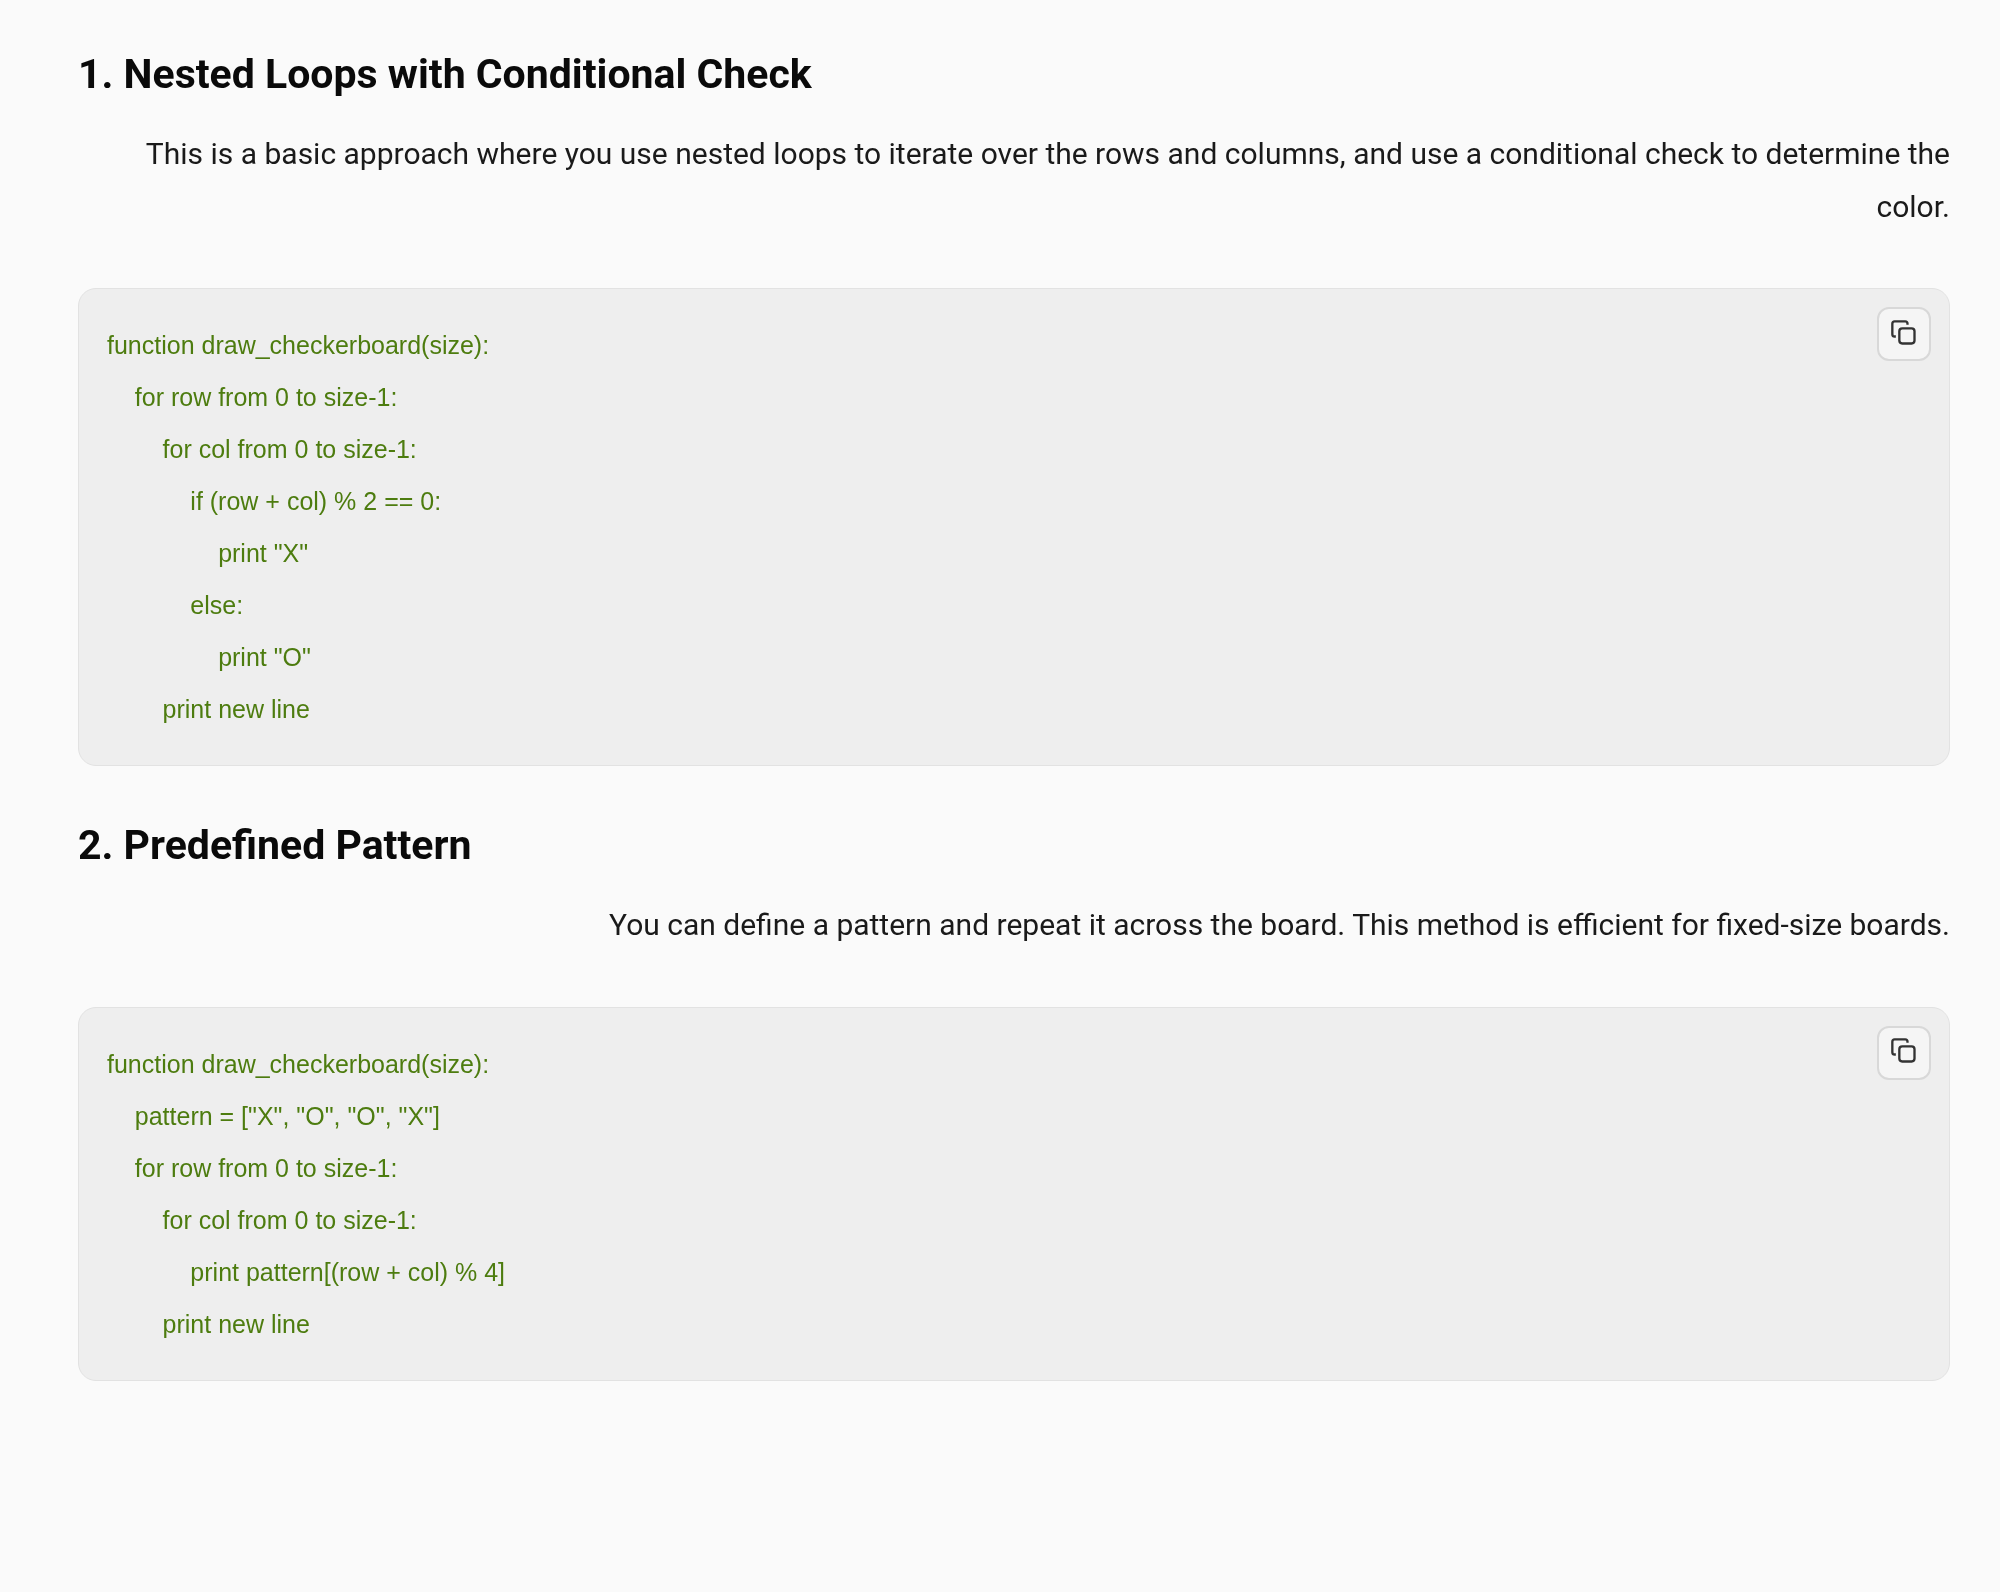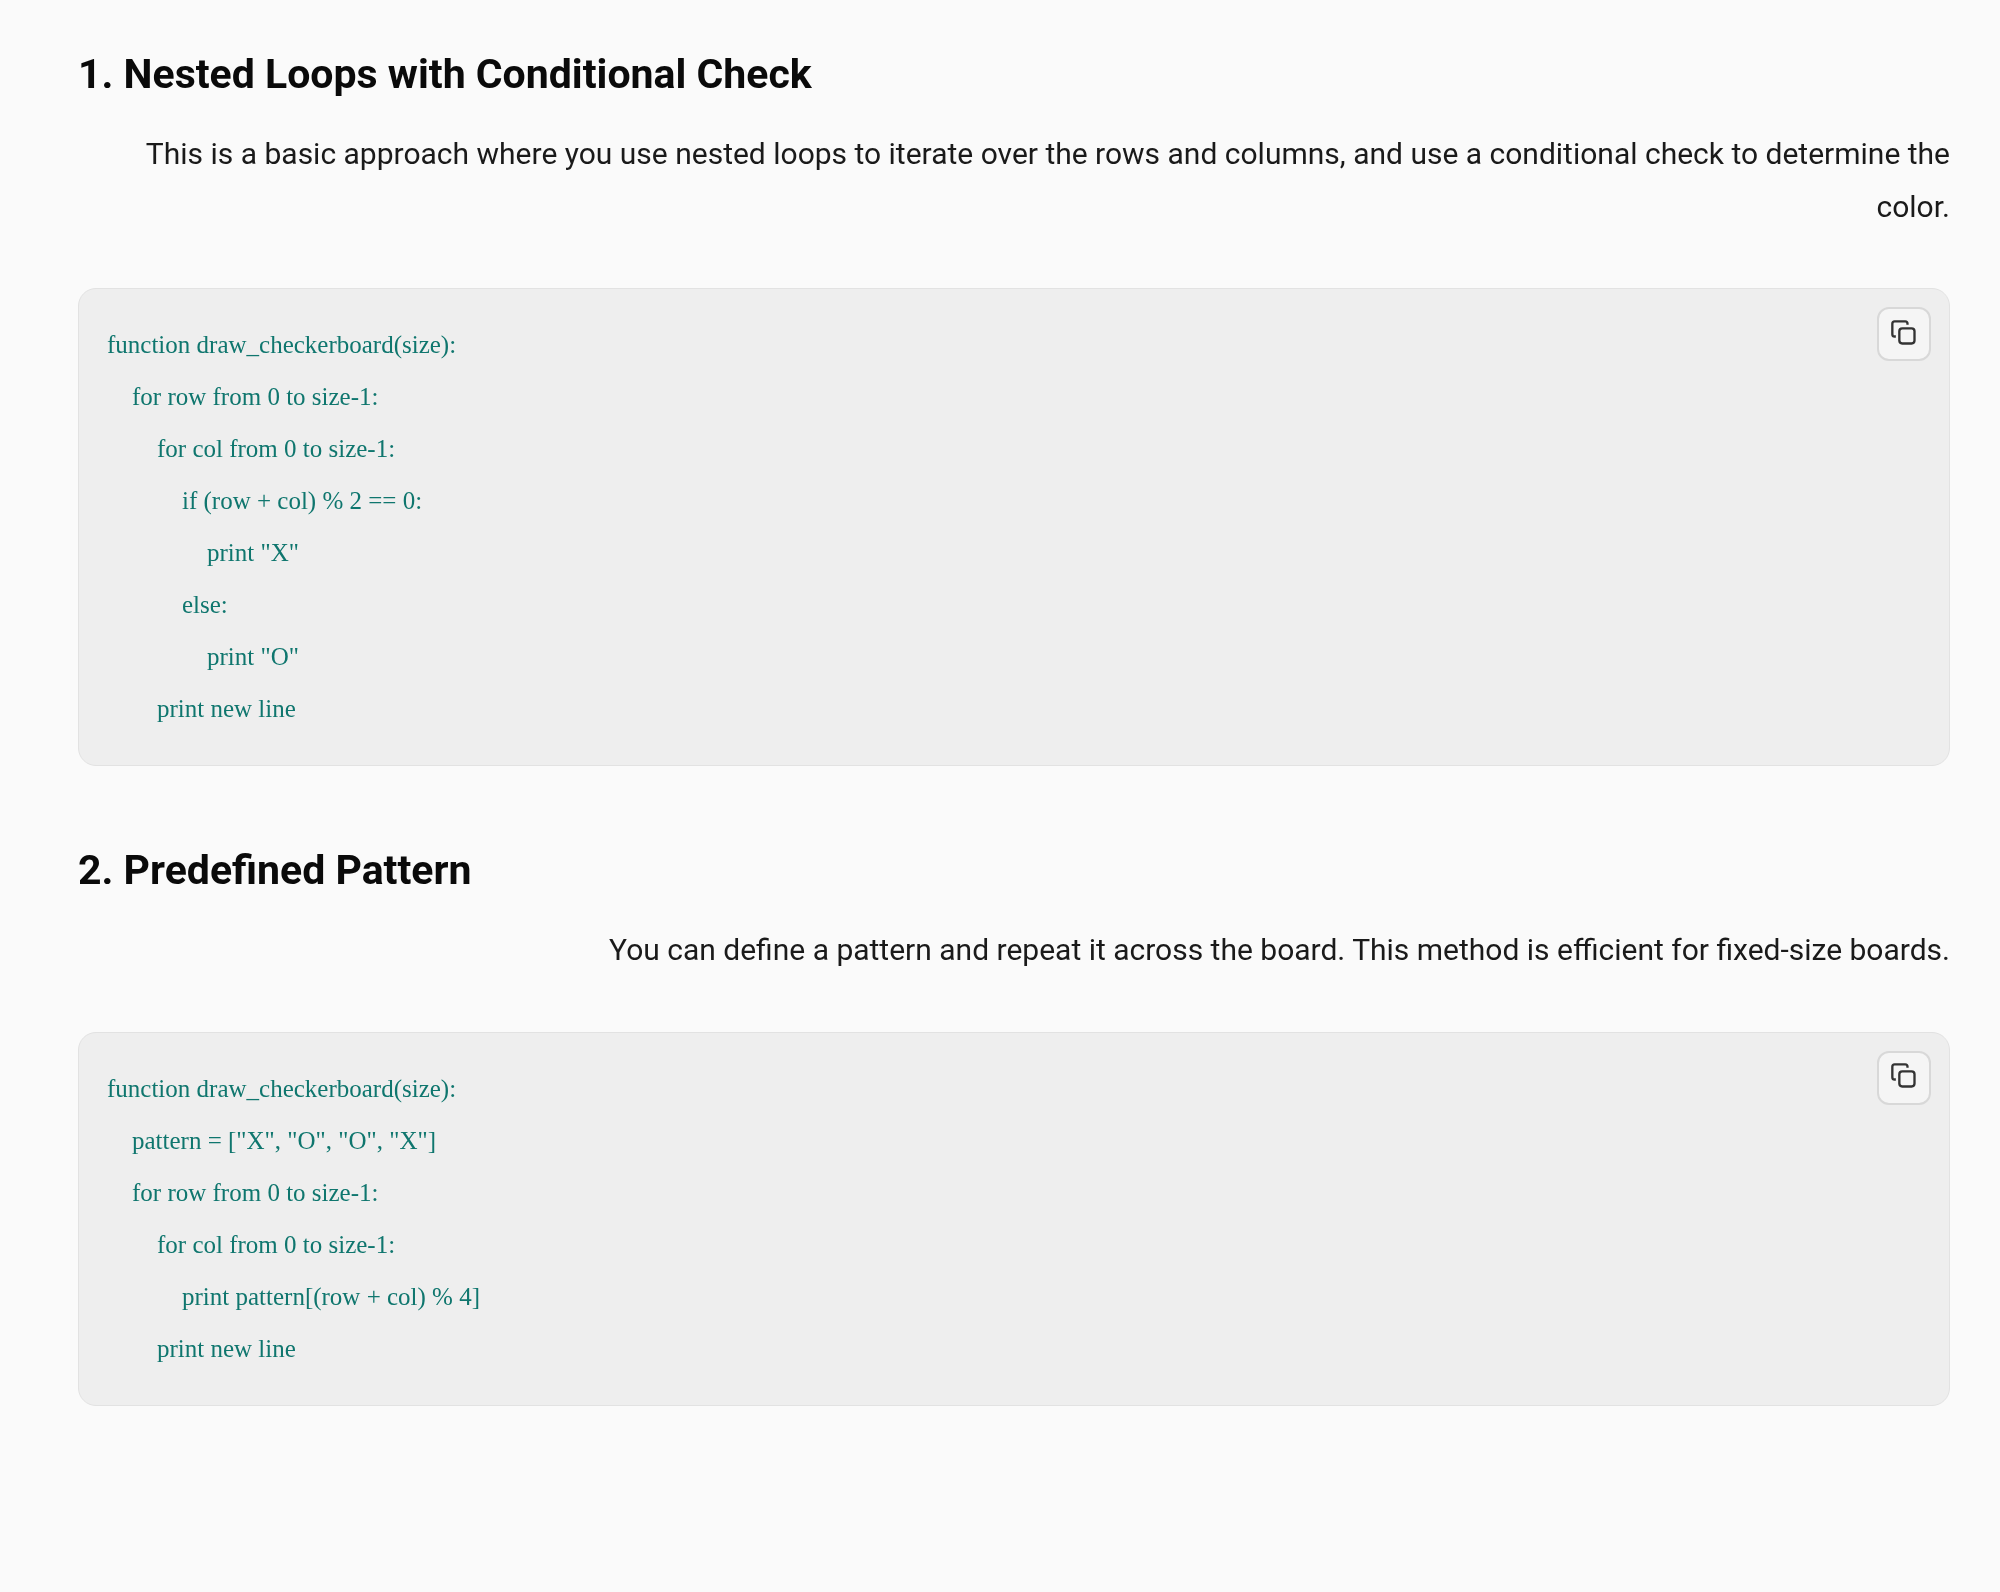--- a/index.html
+++ b/index.html
@@ -8,21 +8,21 @@
       box-sizing: border-box;
     }
     body {
       font-family: -apple-system, BlinkMacSystemFont, "Segoe UI", Roboto, Helvetica, Arial, sans-serif;
       background: #fafafa;
       padding: 50px;
       color: #1a1a1a;
       font-size: 28px;
     }
     .section {
-      margin-bottom: 80px;
+      margin-bottom: 55px;
       padding-left: 28px;
     }
     h2 {
       font-size: 41px;
       font-weight: 700;
       margin-bottom: 30px;
       color: #0a0a0a;
     }
     .description {
       font-size: 30px;
@@ -32,24 +32,24 @@
       text-align: right;
     }
     .code-block {
       position: relative;
       background: #eeeeee;
       border: 1px solid #e2e2e2;
       border-radius: 18px;
       padding: 30px 28px;
     }
     .code-block pre {
-      font-family: Liberation Serif, serif;
+      font-family: Liberation Sans, sans-serif;
       font-size: 25px;
       line-height: 2.08;
-      color: #0f766e;
+      color: #4d7c0f;
       white-space: pre;
       overflow-x: auto;
     }
     .copy-button {
       position: absolute;
       top: 18px;
       right: 18px;
       width: 54px;
       height: 54px;
       background: #f5f5f5;

